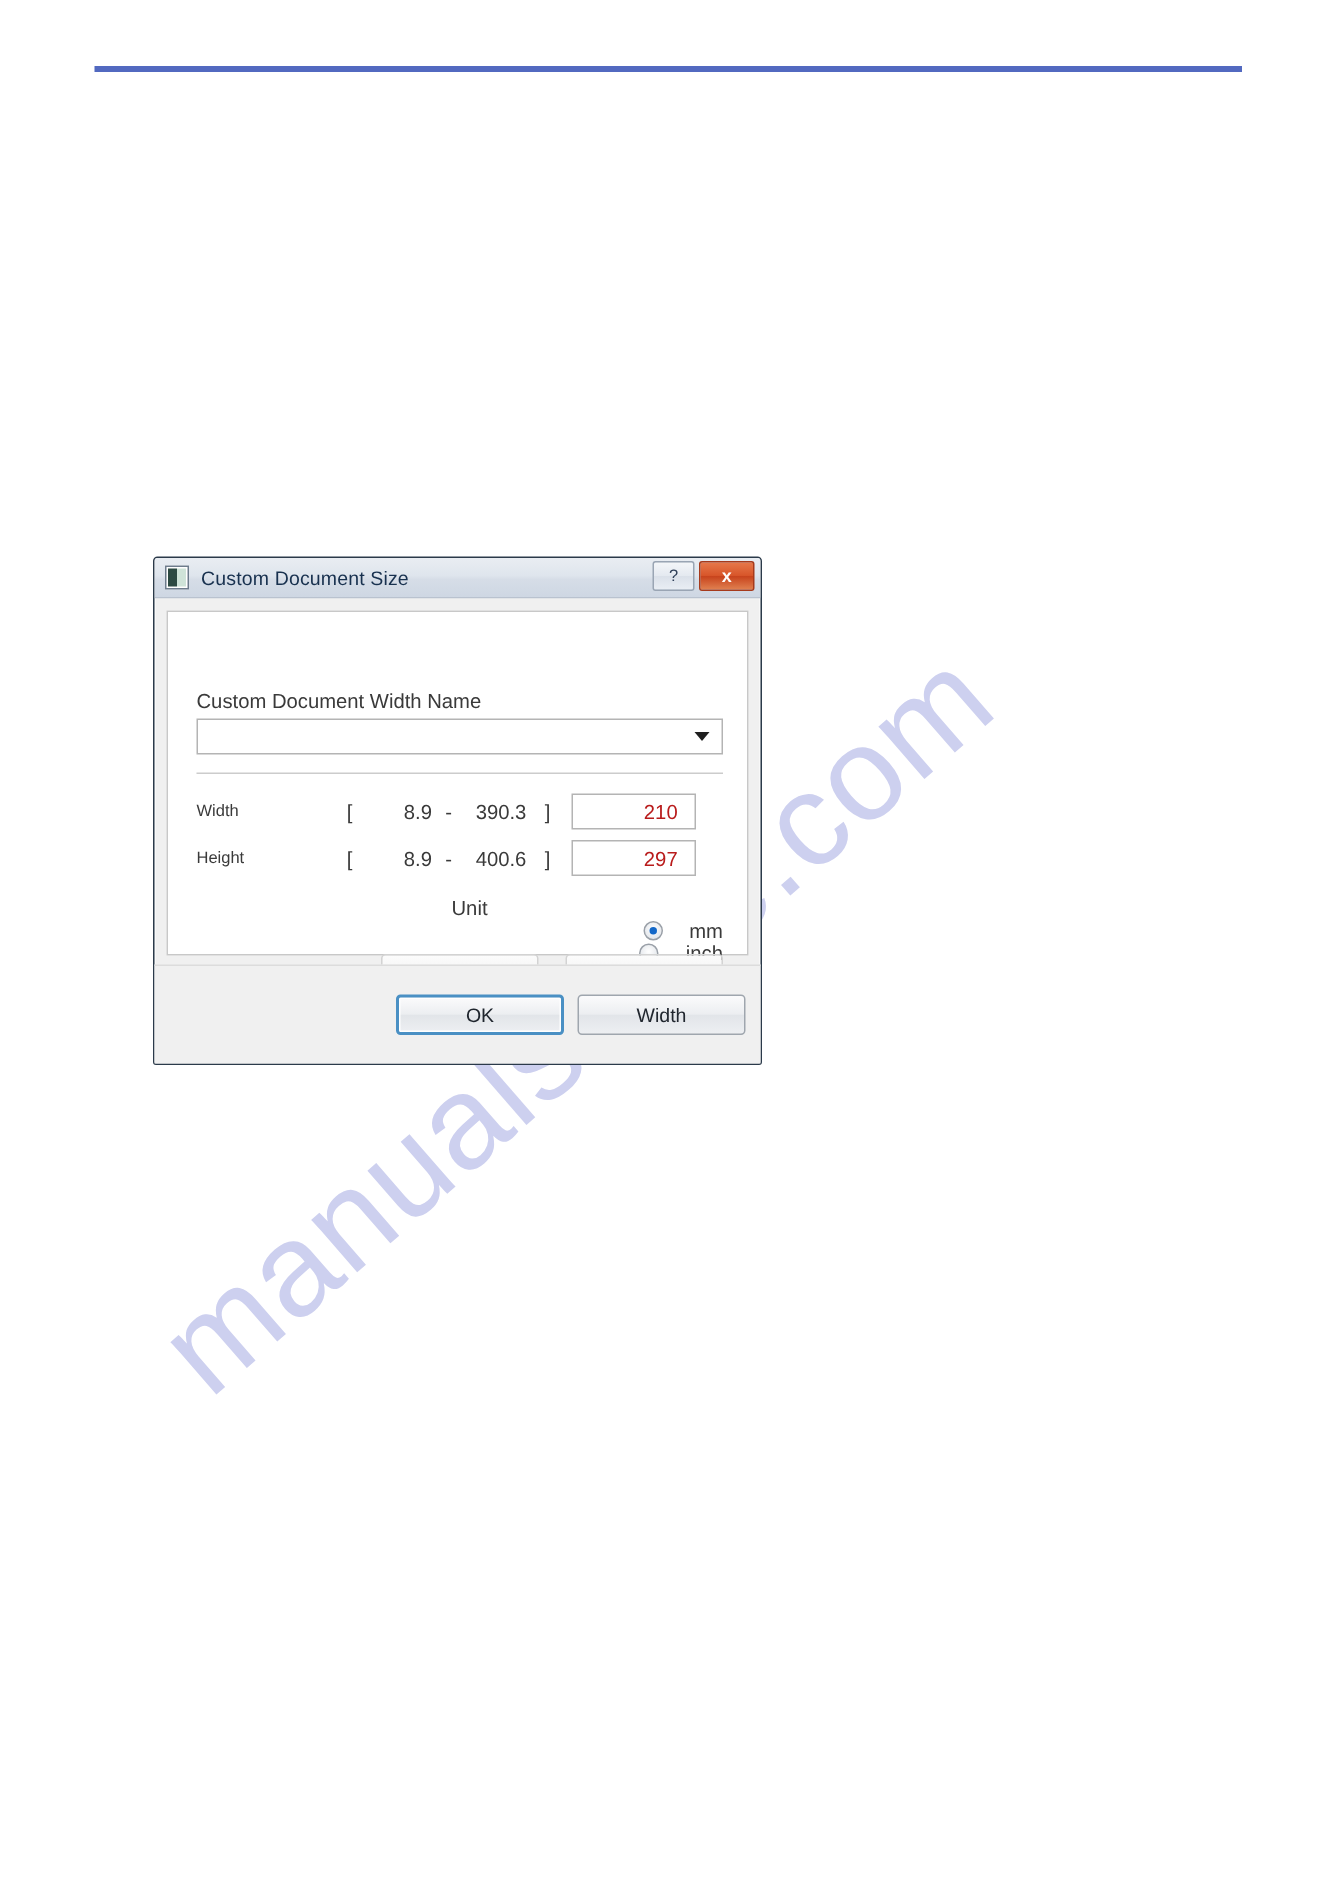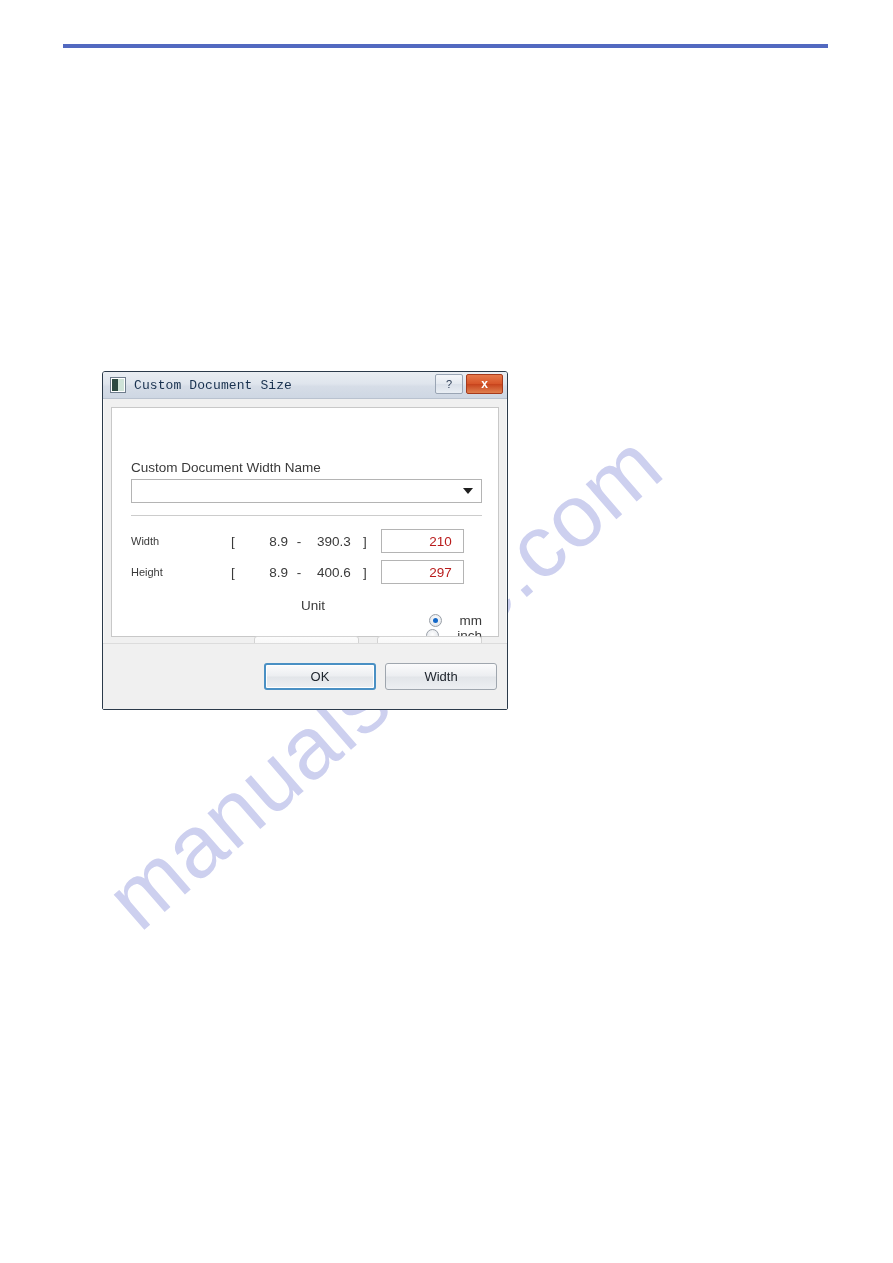--- a/index.html
+++ b/index.html
@@ -89,21 +89,21 @@
     width: 6px; height: 12px; background: #2d4a42;
   }
   #app-icon .ic-right {
     position: absolute; left: 7px; top: 1px;
     width: 6px; height: 12px; background: #cfe3d8;
   }
   #title-text {
     margin-left: 8px;
     font-size: 13px;
     color: #18314f;
-    font-family: Liberation Mono, monospace;
+    font-family: Liberation Sans, sans-serif;
     letter-spacing: 0.1px;
     white-space: nowrap;
   }
   #titlebar-buttons {
     position: absolute;
     right: 4px;
     top: 2px;
     display: flex;
     gap: 3px;
   }

